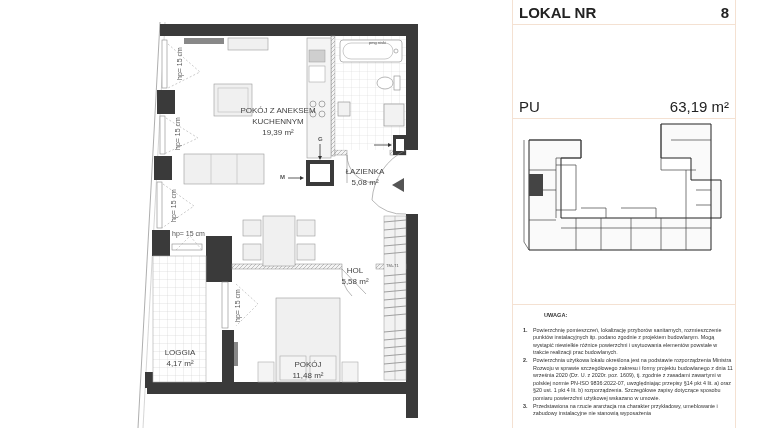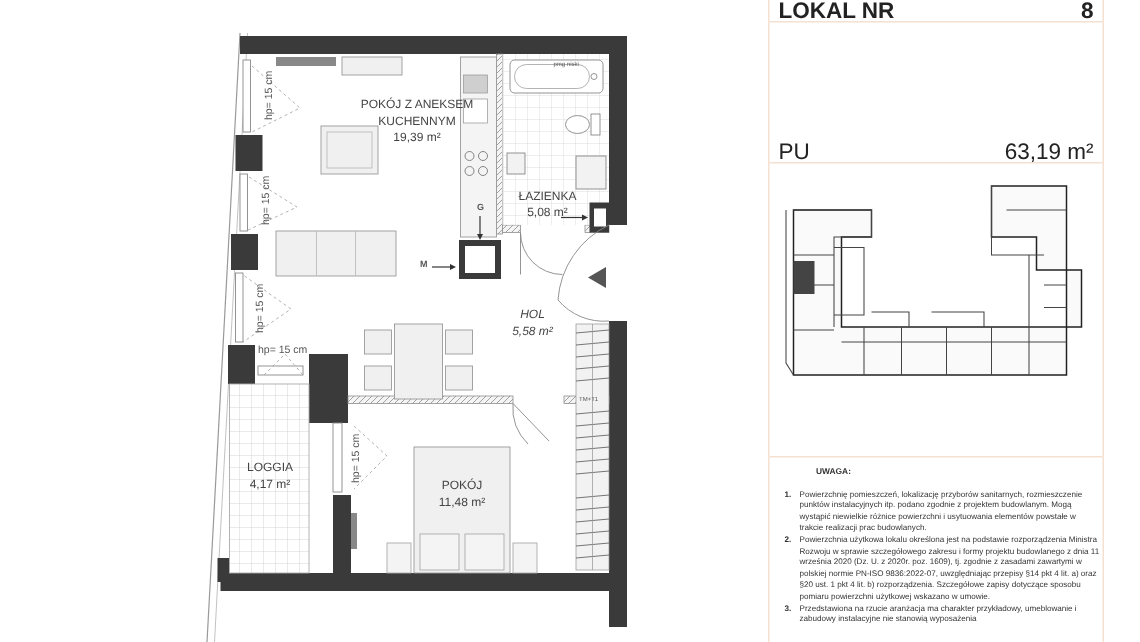--- a/index.html
+++ b/index.html
@@ -1,25 +1,25 @@
 <!DOCTYPE html>
 <html><head>
 <meta charset="utf-8">
 <style>
   html,body{margin:0;padding:0;background:#fff;}
   body{width:760px;height:428px;position:relative;overflow:hidden;font-family:"Liberation Sans",sans-serif;color:#222;}
   .plan{position:absolute;left:0;top:0;width:500px;height:428px;}
   .plan svg{position:absolute;left:0;top:0;}
-  .lbl{position:absolute;font-family:"Liberation Sans",sans-serif;color:#444;text-align:center;line-height:11px;font-size:8px;}
+  .lbl{position:absolute;font-family:"Liberation Sans",sans-serif;color:#444;text-align:center;line-height:11px;font-size:8px;margin-top:41px;}
   .hp{position:absolute;font-size:7px;color:#555;white-space:nowrap;}
   .hp.v{transform:rotate(-90deg);transform-origin:left top;}
   .small{position:absolute;font-size:4px;color:#555;white-space:nowrap;}
 
   .panel{position:absolute;left:512px;top:0;width:222px;height:428px;border-left:1px solid #f4e1d2;border-right:1px solid #f4e1d2;}
-  .row{position:absolute;left:0;width:222px;height:15px;border-bottom:1px solid #f4e1d2;display:flex;align-items:center;justify-content:space-between;box-sizing:border-box;padding:0 6px;font-size:15px;}
+  .row{position:absolute;left:0;width:222px;height:25px;border-bottom:1px solid #f4e1d2;display:flex;align-items:center;justify-content:space-between;box-sizing:border-box;padding:0 6px;font-size:15px;}
   .row .k{font-weight:normal;}
   .row.bold{font-weight:bold;}
   .keyplan{position:absolute;left:8px;top:110px;width:206px;height:180px;}
   .sep{position:absolute;left:0;top:304px;width:222px;border-top:1px solid #f4e1d2;}
   .notes{position:absolute;left:10px;top:312px;width:210px;font-size:5.4px;line-height:7.6px;color:#333;}
   .notes .title{font-weight:bold;margin-left:21px;margin-bottom:7px;font-size:5.6px;}
   .note{display:flex;margin-bottom:0;}
   .note .n{width:10px;font-weight:bold;flex:none;}
   .note .t{flex:1;}
 </style>
@@ -169,21 +169,21 @@
 
   <div class="lbl" style="left:228px;top:64px;width:100px;">
     <div>POKÓJ Z ANEKSEM</div>
     <div>KUCHENNYM</div>
     <div>19,39 m²</div>
   </div>
   <div class="lbl" style="left:340px;top:125px;width:50px;">
     <div>ŁAZIENKA</div>
     <div>5,08 m²</div>
   </div>
-  <div class="lbl" style="left:335px;top:204px;width:40px;font-style:italic;">
+  <div class="lbl" style="left:335px;top:224px;width:40px;">
     <div>HOL</div>
     <div>5,58 m²</div>
   </div>
   <div class="lbl" style="left:284px;top:318px;width:48px;">
     <div>POKÓJ</div>
     <div>11,48 m²</div>
   </div>
   <div class="lbl" style="left:160px;top:306px;width:40px;">
     <div>LOGGIA</div>
     <div>4,17 m²</div>

